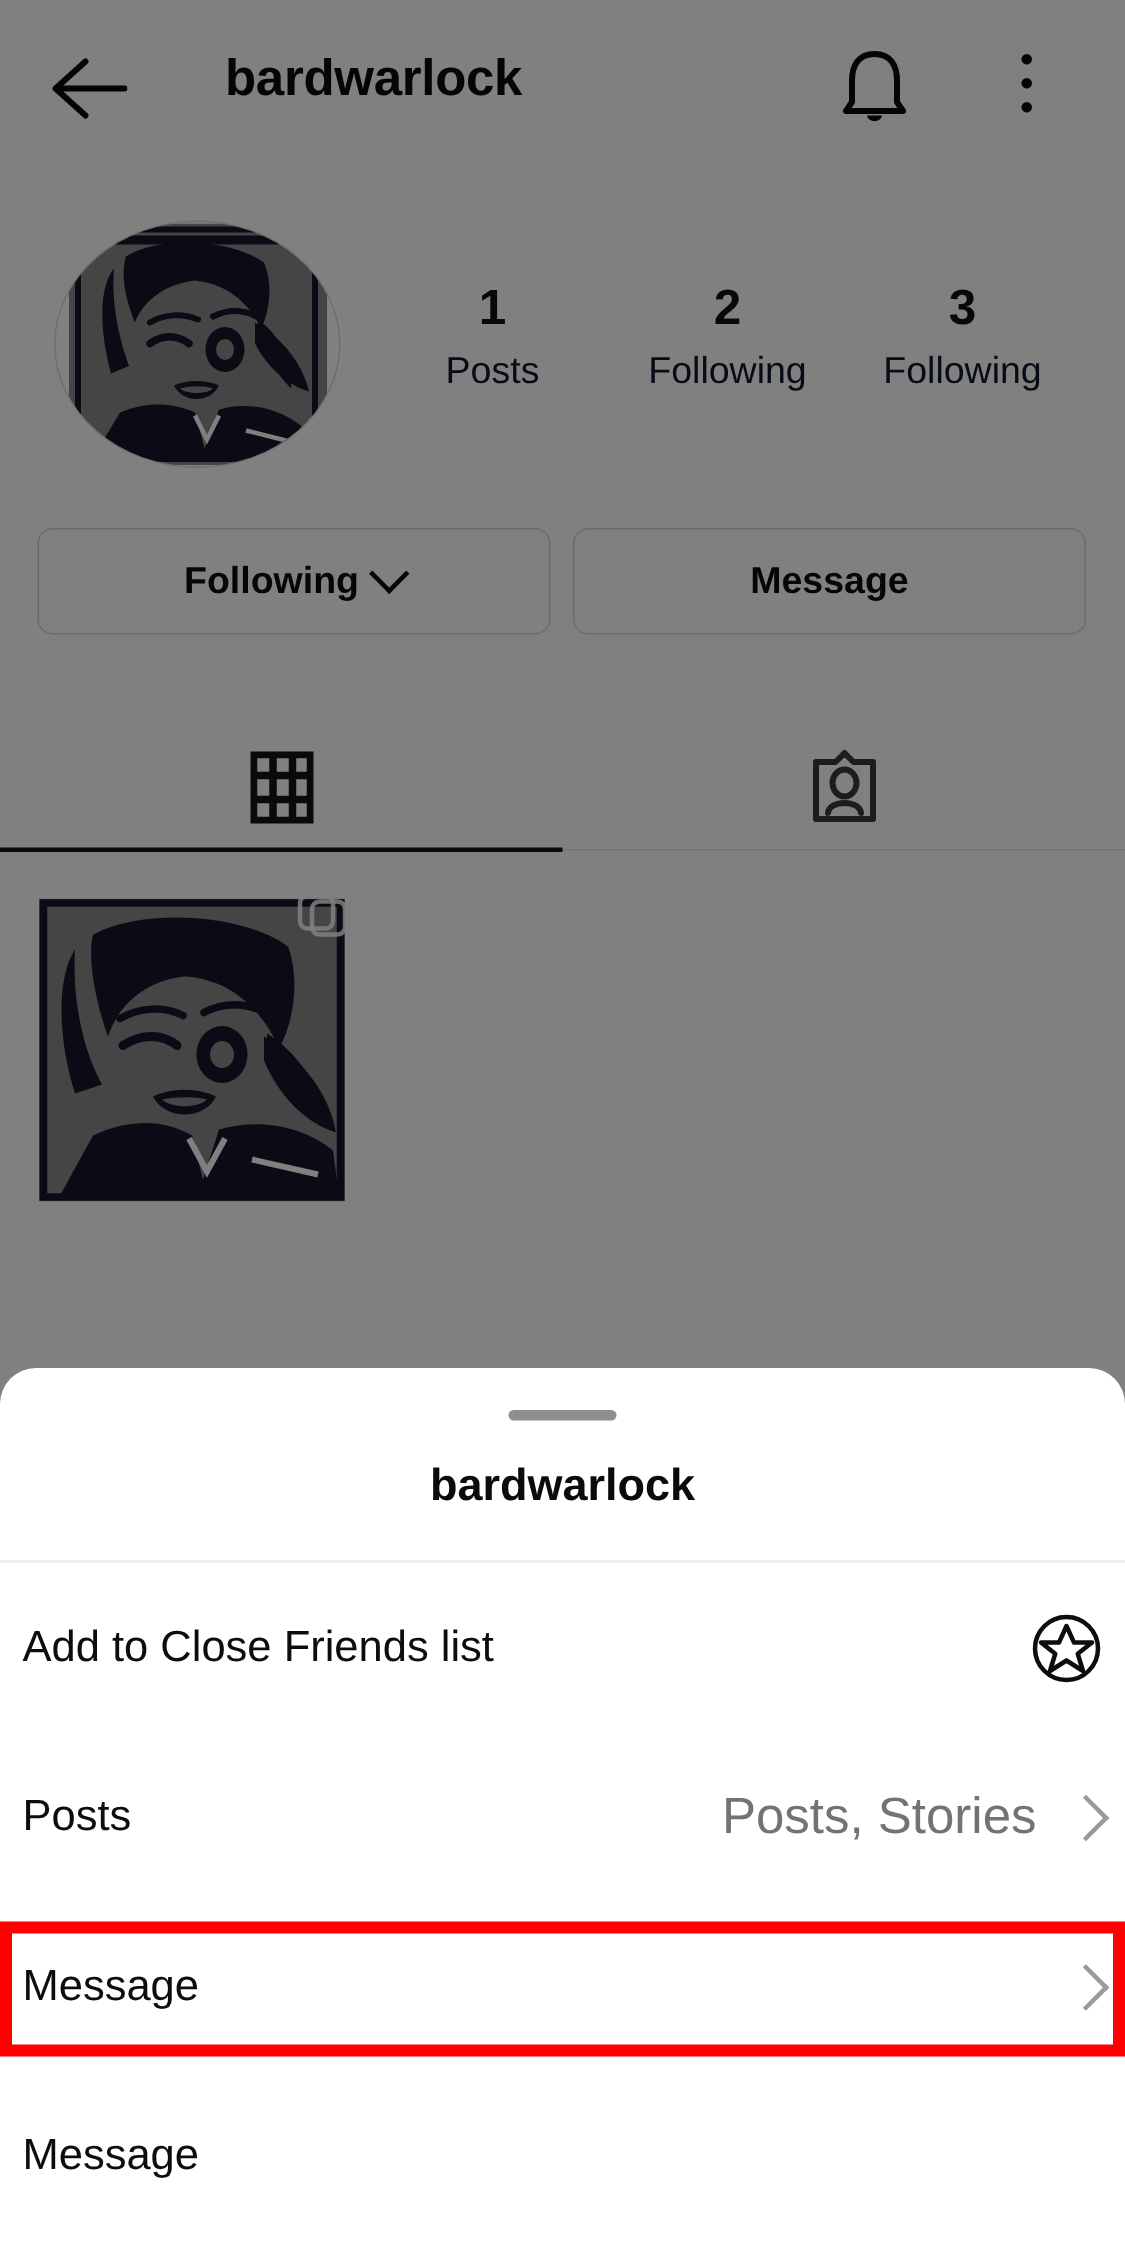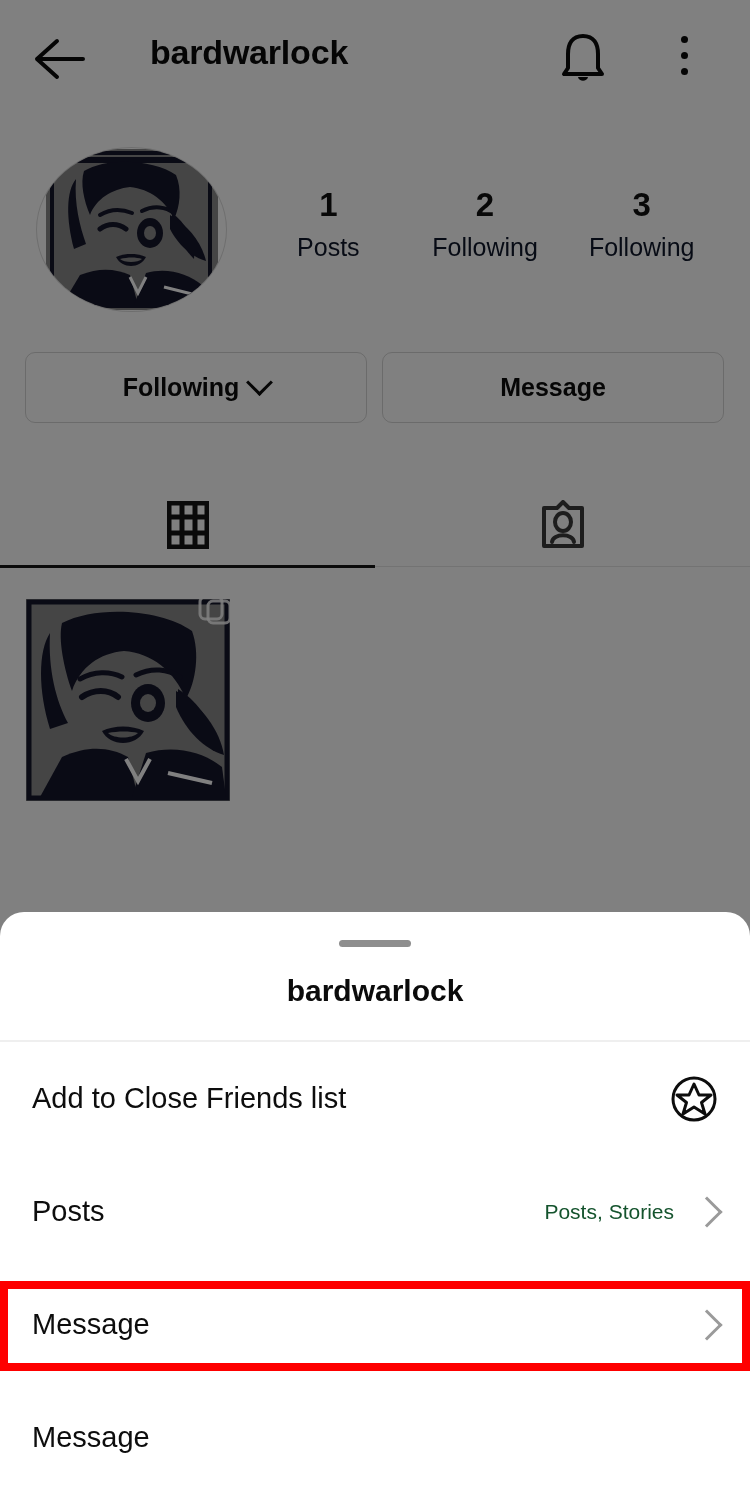--- a/index.html
+++ b/index.html
@@ -221,31 +221,31 @@
     position: absolute;
     left: 0; top: 1042px;
     width: 750px;
     z-index: 101;
   }
   .sheet-row {
     position: relative;
     height: 113px;
     display: flex;
     align-items: center;
-    padding: 0 32px;
+    padding: 0 15px;
     box-sizing: border-box;
   }
   .row-label {
     font-size: 29px;
     color: #0d0d0d;
     flex: 1;
   }
   .row-value {
-    font-size: 21px;
-    color: #14532d;
+    font-size: 34px;
+    color: #737373;
     margin-right: 22px;
     text-align: center;
   }
   .chev-right {
     display: inline-block;
     width: 19px; height: 19px;
     border-top: 3px solid #9a9a9a;
     border-right: 3px solid #9a9a9a;
     transform: rotate(45deg);
   }

